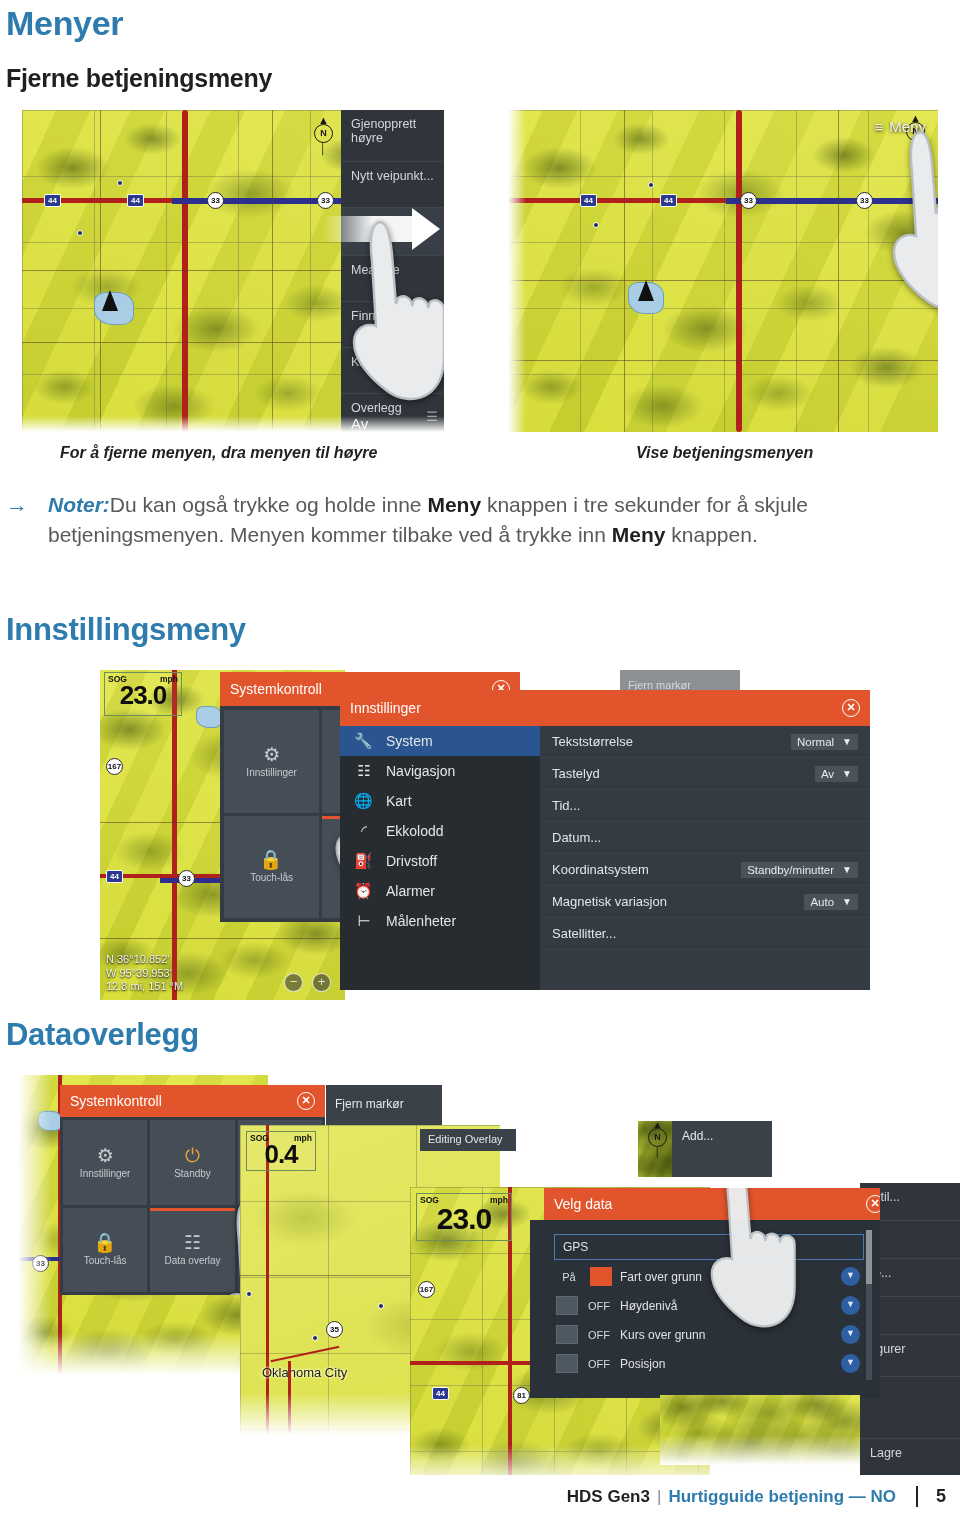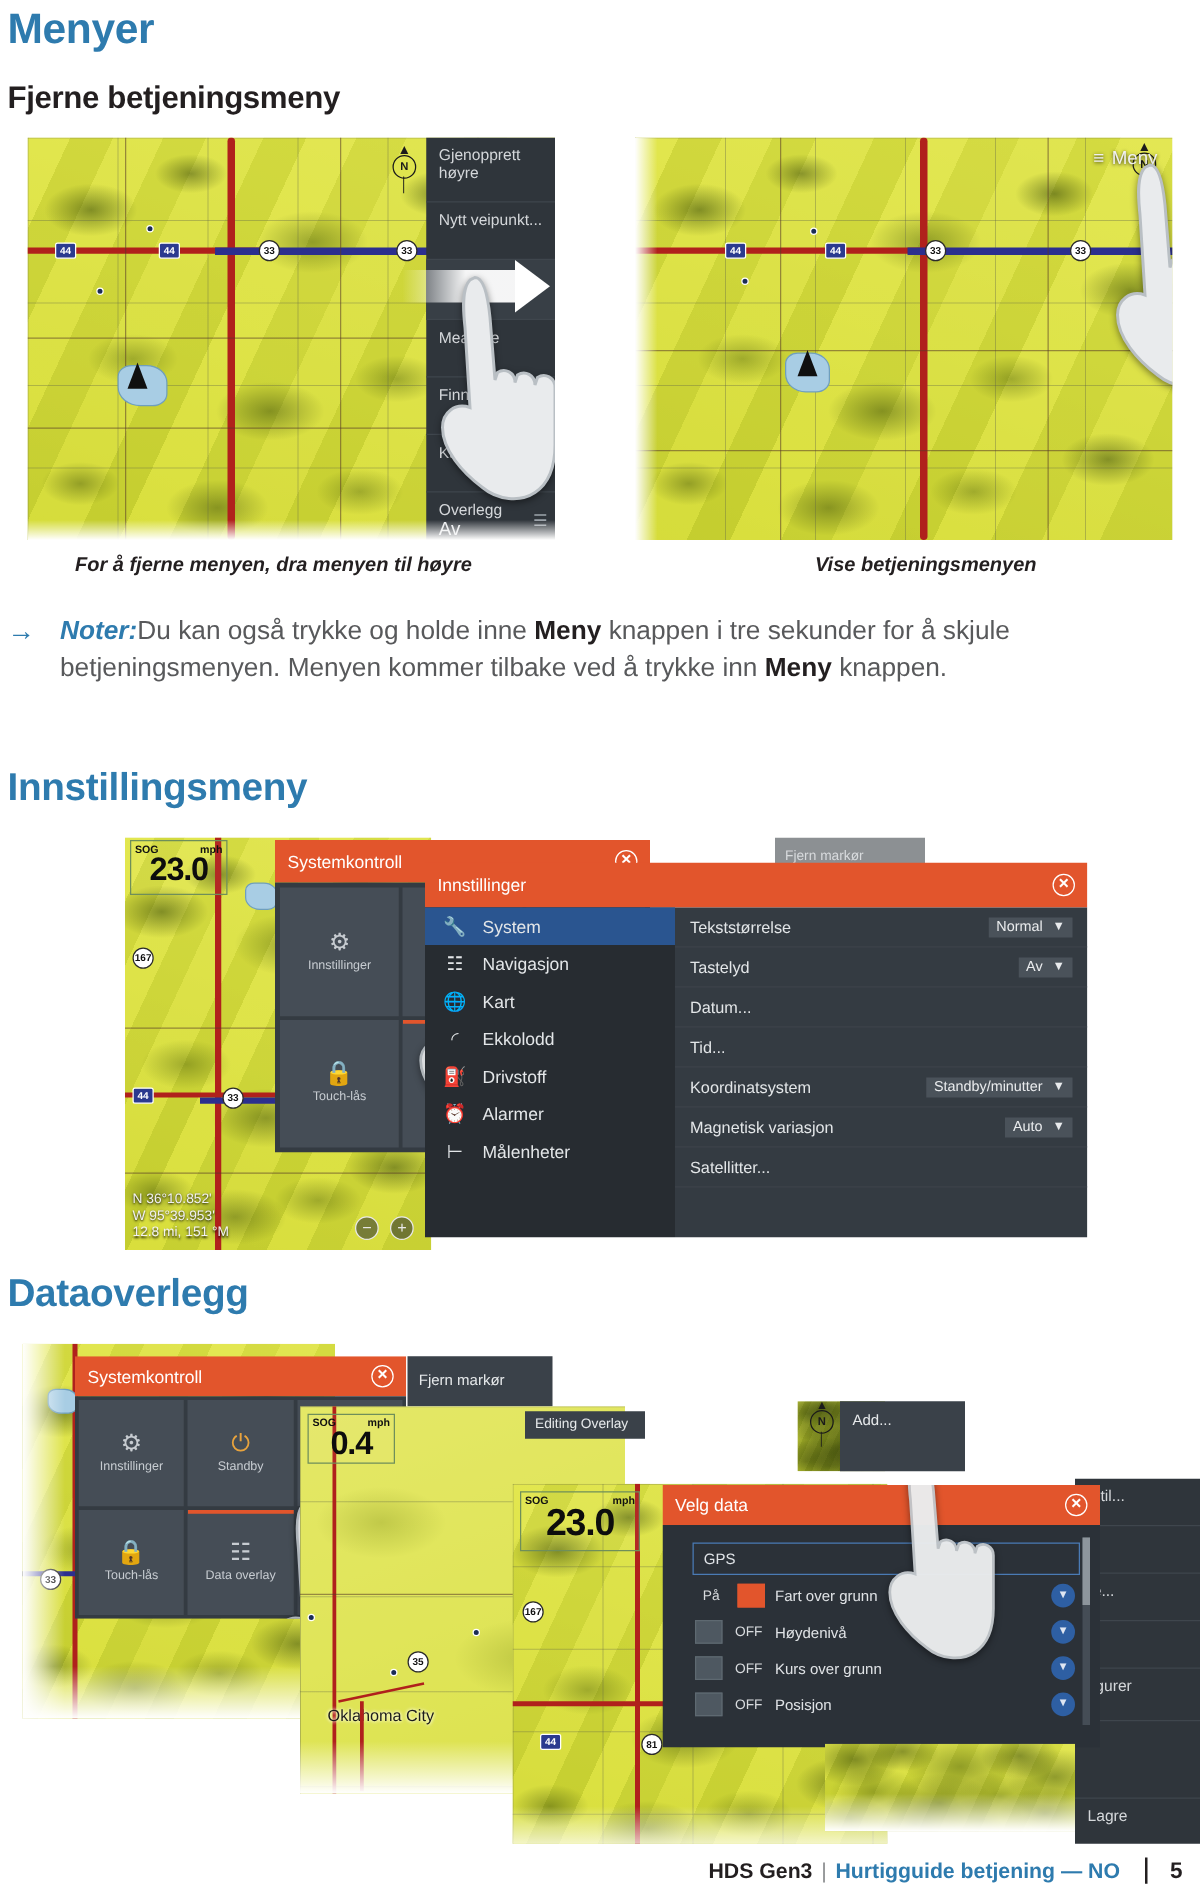--- a/index.html
+++ b/index.html
@@ -372,21 +372,21 @@
     <path d="M36 10 C30 16 30 30 32 48 L36 112 C24 108 14 116 14 128 C14 146 30 164 46 176
              C58 186 76 188 88 180 C100 172 104 158 104 142 L104 96
              C104 88 96 84 90 88 L88 94 C88 86 80 82 74 86 L72 92
              C72 84 64 80 58 84 L56 90 L52 40 C50 20 46 8 40 8 Z" fill="#e9ebed" stroke="#b9bfc4" stroke-width="2.4"></path>
   </svg>
 
   <div class="fade-left" style="width:18px;"></div>
 </div>
 
 <div class="caption" style="left:60px; top:444px;">For å fjerne menyen, dra menyen til høyre</div>
-<div class="caption" style="left:652px; top:444px;">Vise betjeningsmenyen</div>
+<div class="caption" style="left:636px; top:444px;">Vise betjeningsmenyen</div>
 
 <div class="note-arrow">→</div>
 <div class="note-body">
   <span class="note-lead">Noter:</span><span>Du kan også trykke og holde inne </span><b>Meny</b><span> knappen i tre sekunder for å skjule betjeningsmenyen. Menyen kommer tilbake ved å trykke inn </span><b>Meny</b><span> knappen.</span>
 </div>
 
 <div class="h1b" style="top:612px">Innstillingsmeny</div>
 
 <div class="shot" style="left:100px; top:670px; width:770px; height:330px;">
 
@@ -503,24 +503,24 @@
         </span>
       </div>
       <div class="set-row">
         <span>Tastelyd</span>
         <span class="combo">
           <span>Av</span>
           <span class="chev">▼</span>
         </span>
       </div>
       <div class="set-row">
+        <span>Tid...</span>
+      </div>
+      <div class="set-row">
         <span>Datum...</span>
-      </div>
-      <div class="set-row">
-        <span>Tid...</span>
       </div>
       <div class="set-row">
         <span>Koordinatsystem</span>
         <span class="combo">
           <span>Standby/minutter</span>
           <span class="chev">▼</span>
         </span>
       </div>
       <div class="set-row">
         <span>Magnetisk variasjon</span>
@@ -667,21 +667,21 @@
     <div class="menu-item" style="height:42px;">
       <span>figurer</span>
     </div>
     <div class="menu-item" style="height:62px;"></div>
     <div class="menu-item" style="height:40px;">
       <span>Lagre</span>
     </div>
   </div>
 
   <div class="shot" style="left:530px; top:113px; width:350px; height:210px;">
-    <div class="hdr-orange" style="left:0; top:0; width:350px; height:32px;">
+    <div class="hdr-orange" style="left:14px; top:0; width:350px; height:32px;">
       <span>Velg data</span>
       <span class="close-x">✕</span>
     </div>
     <div class="panel-dark" style="left:0; top:32px; width:350px; height:178px; background:#2b3138;"></div>
     <div class="grp-box" style="position:absolute; left:16px; top:40px; width:310px;">
       <span>GPS</span>
     </div>
     <div style="position:absolute; left:18px; top:74px; width:320px;">
       <div class="vd-row">
         <span class="vd-state">På</span>

